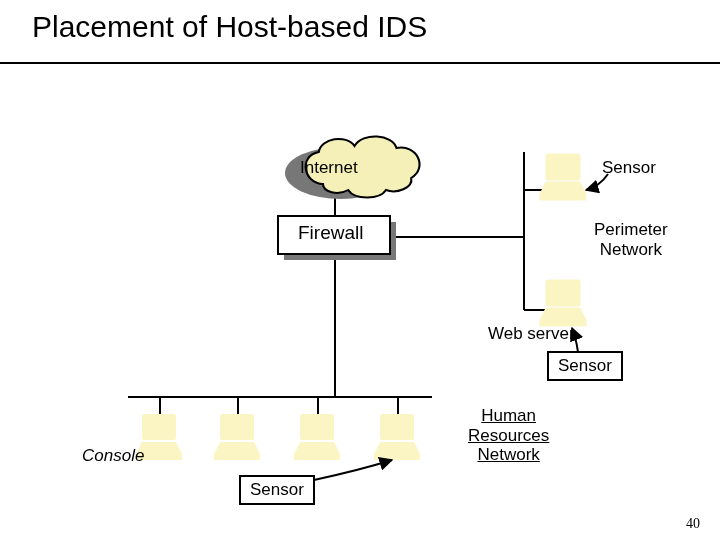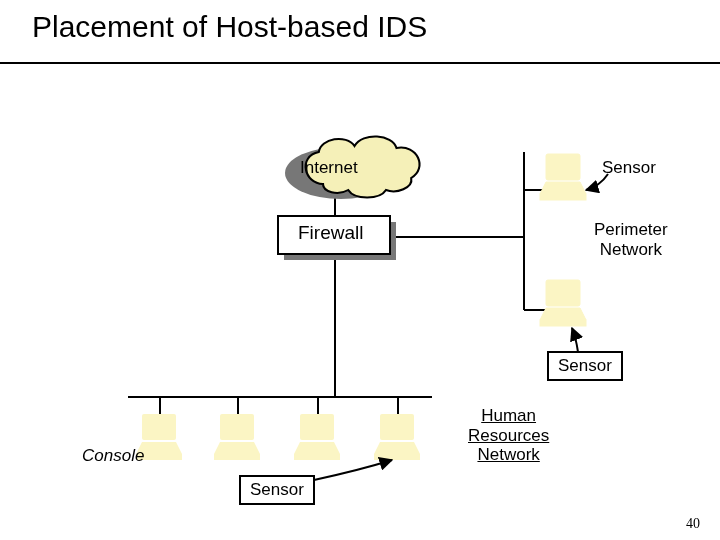--- a/index.html
+++ b/index.html
@@ -121,20 +121,21 @@
     <path d="M314 418 Q360 408 392 398" marker-end="url(#arrow)"></path>
   </g>
 </svg>
 
 <div class="node-label" style="left:300px;top:96px;font-size:17px;">Internet</div>
 <div class="node-label" style="left:298px;top:160px;font-size:19px;">Firewall</div>
 
 <div class="node-label" style="left:602px;top:96px;font-size:17px;">Sensor</div>
 <div class="node-label" style="left:594px;top:158px;font-size:17px;white-space:pre;line-height:1.15;">Perimeter
 Network</div>
+<div class="node-label" style="left:488px;top:262px;font-size:17px;">Web server</div>
 <div class="node-label" style="left:558px;top:294px;font-size:17px;">Sensor</div>
 
 <div class="node-label" style="left:82px;top:384px;font-size:17px;font-style:italic;">Console</div>
 <div class="node-label" style="left:250px;top:418px;font-size:17px;">Sensor</div>
 <div class="node-label" style="left:468px;top:344px;font-size:17px;white-space:pre;line-height:1.15;text-align:center;text-decoration:underline;">Human
 Resources
 Network</div>
 
 </div>
 

